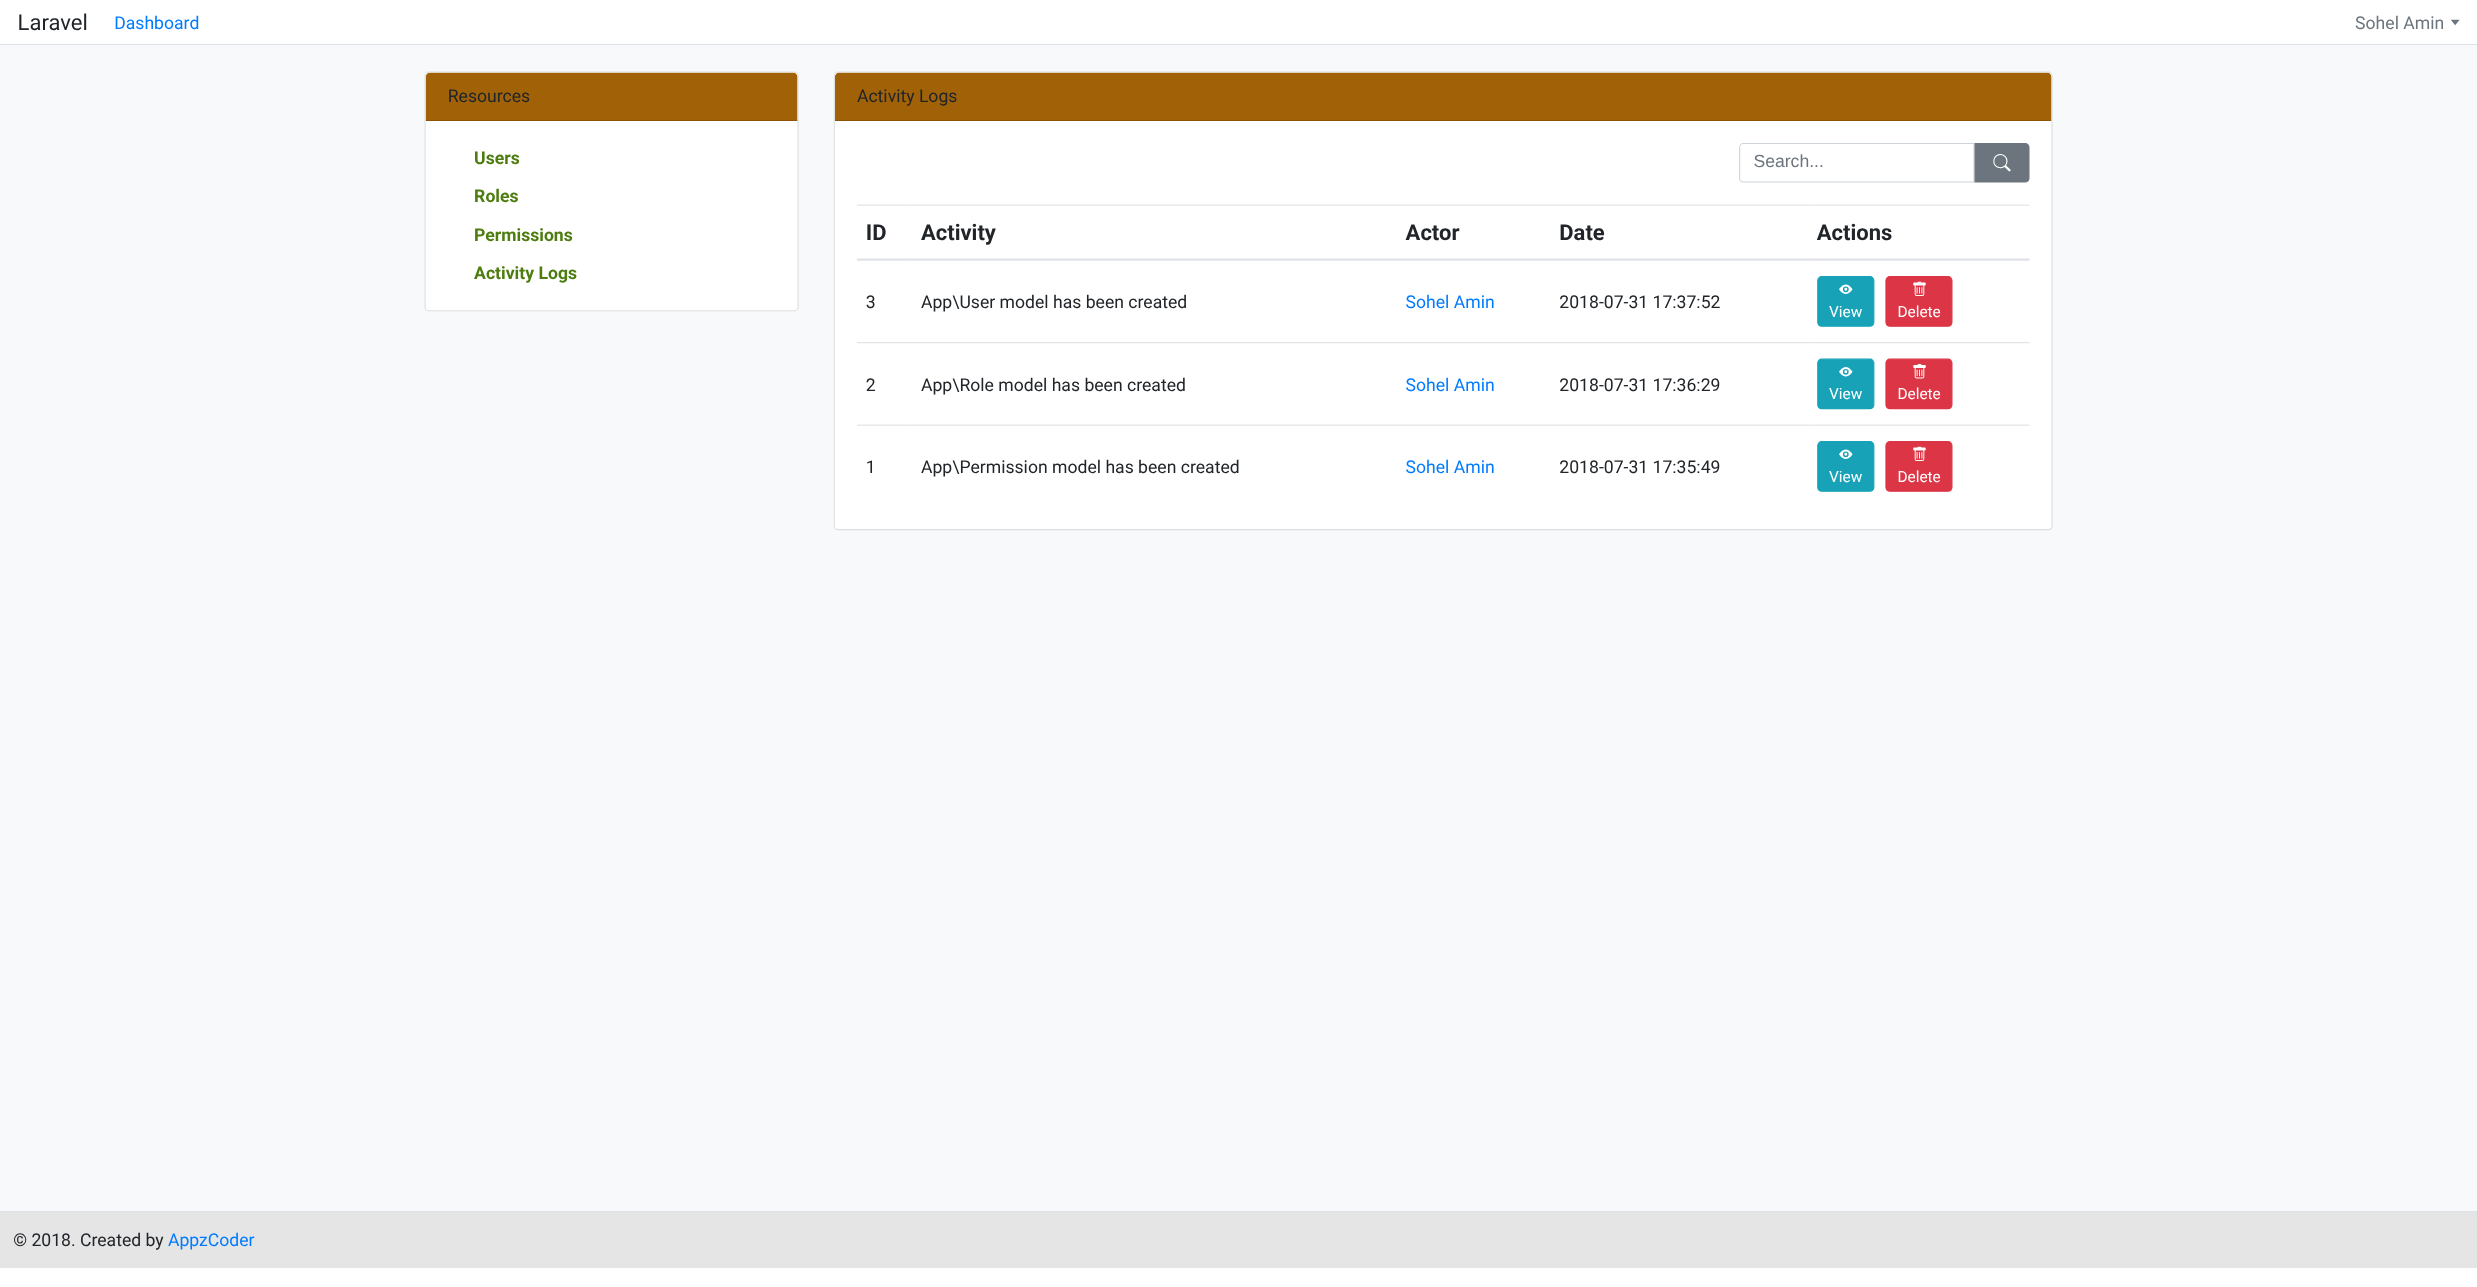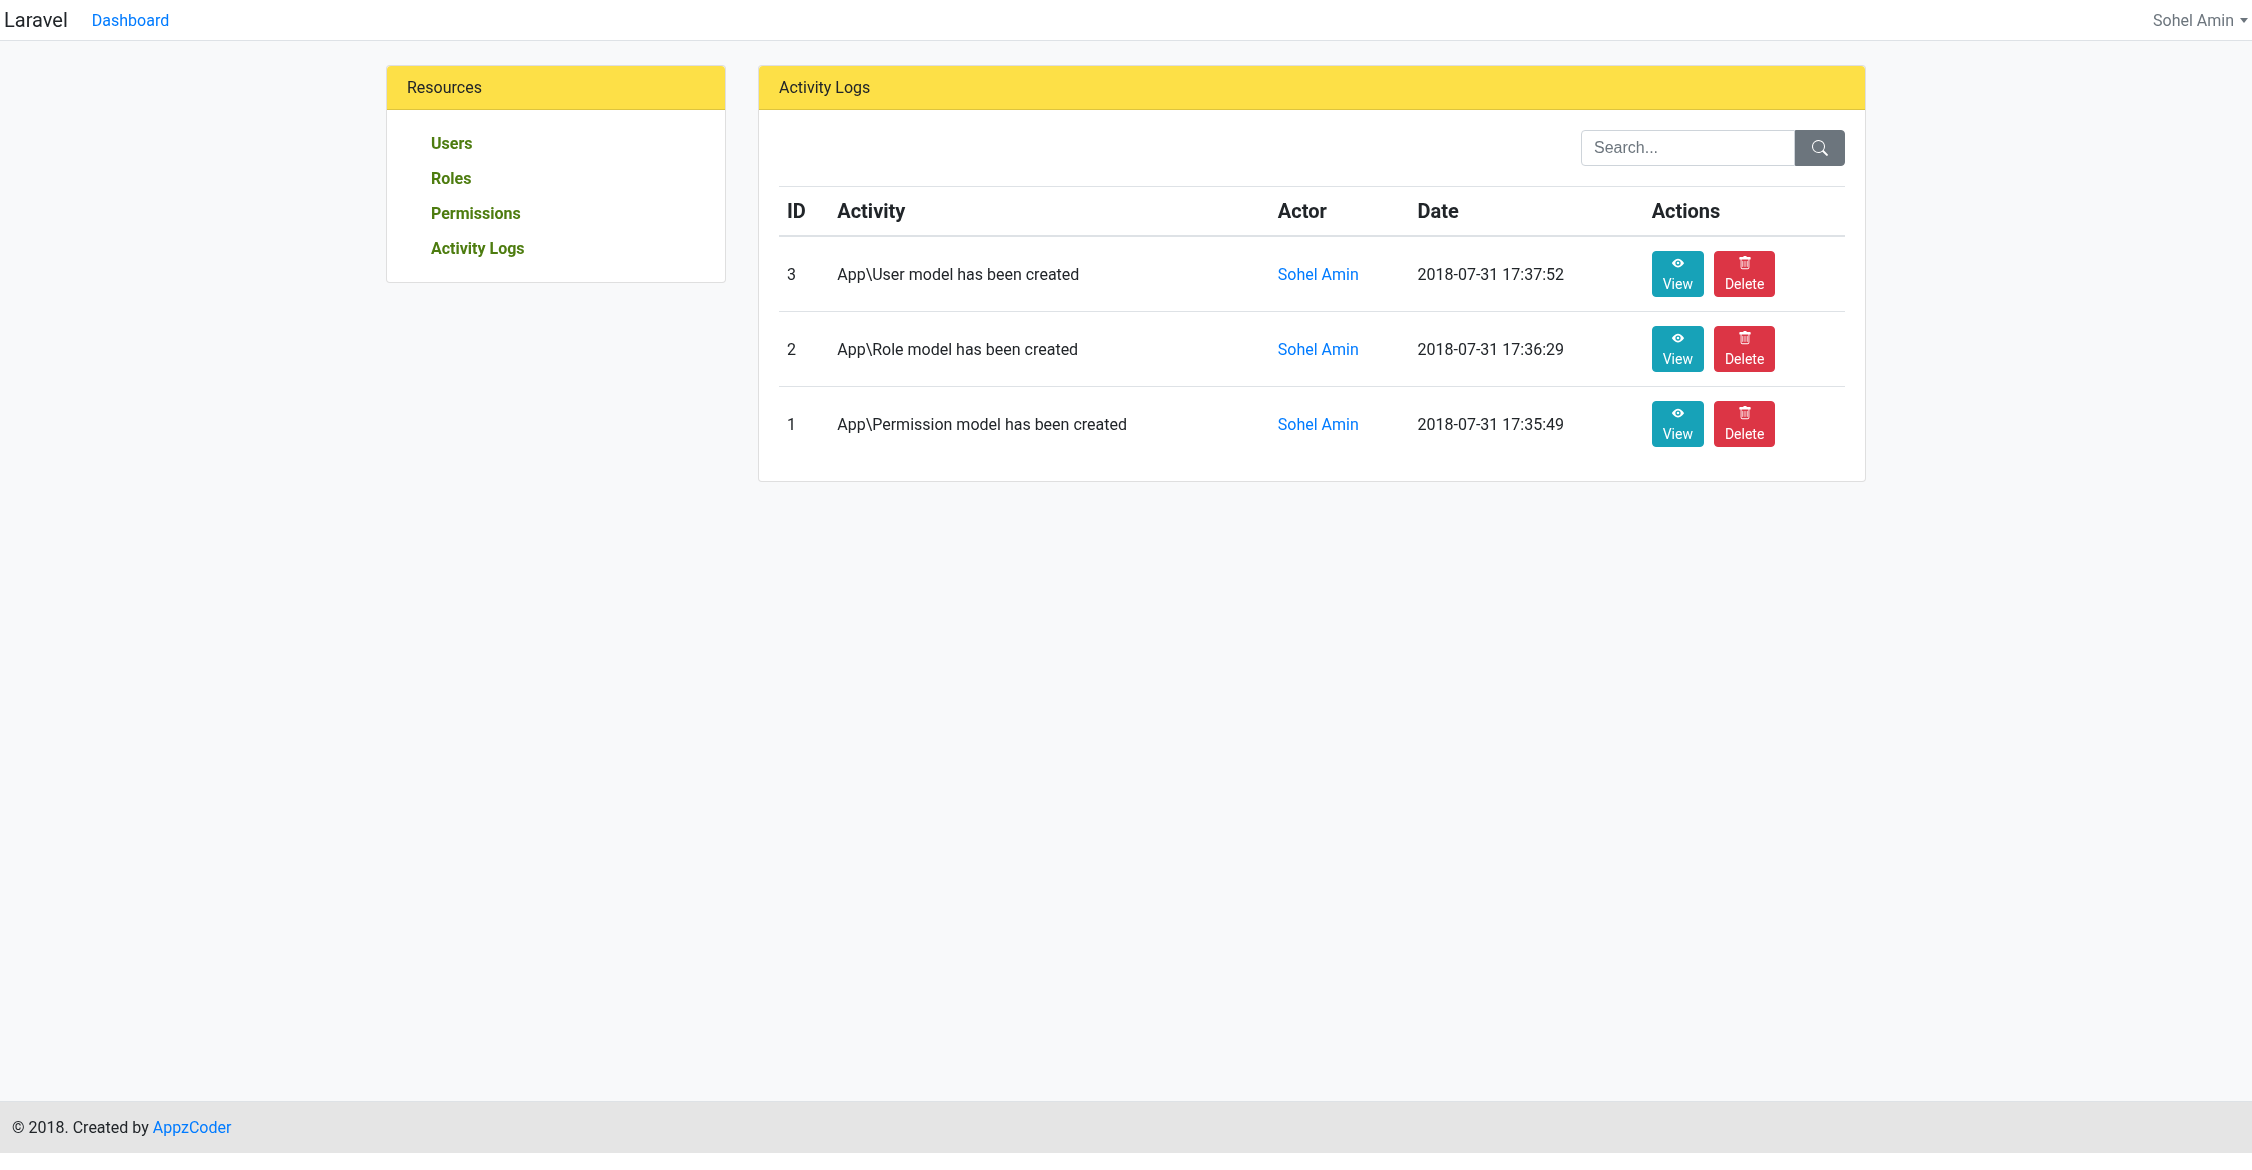--- a/index.html
+++ b/index.html
@@ -1,27 +1,27 @@
 <!DOCTYPE html>
 <html><head>
 <meta charset="utf-8">
 <style>
 * { box-sizing: border-box; margin: 0; padding: 0; }
 body { font-family: -apple-system, BlinkMacSystemFont, "Segoe UI", Roboto, "Helvetica Neue", Arial, sans-serif; font-size: 16px; color: #212529; background: #fff; }
-.navbar { background: #fff; border-bottom: 1px solid #dee2e6; padding: 8px 4px; display: flex; align-items: center; justify-content: space-between; }
+.navbar { background: #fff; border-bottom: 1px solid #dee2e6; padding: 8px 16px; display: flex; align-items: center; justify-content: space-between; }
 .navbar-left { display: flex; align-items: center; gap: 24px; }
 .brand { font-size: 20px; color: #212529; font-weight: 400; }
 .nav-link { color: #007bff; text-decoration: none; font-size: 16px; }
 .user-menu { color: #6c757d; font-size: 16px; display: flex; align-items: center; gap: 6px; cursor: pointer; }
 .caret { width: 0; height: 0; border-left: 4px solid transparent; border-right: 4px solid transparent; border-top: 5px solid #6c757d; display: inline-block; }
 .page-wrap { background: #f8f9fa; min-height: calc(100vh - 110px); padding: 24px 12px; }
 .container { display: flex; gap: 32px; max-width: 1480px; margin: 0 auto; }
 .sidebar { width: 340px; flex-shrink: 0; }
 .card { background: #fff; border: 1px solid rgba(0,0,0,.125); border-radius: 4px; margin-bottom: 24px; }
-.card-header { padding: 12px 20px; background: #fde047; border-bottom: 1px solid rgba(0,0,0,.125); font-size: 16px; color: #212529; border-radius: 4px 4px 0 0; }
+.card-header { padding: 12px 20px; background: #a16207; border-bottom: 1px solid rgba(0,0,0,.125); font-size: 16px; color: #212529; border-radius: 4px 4px 0 0; }
 .card-body { padding: 20px; }
 .sidebar .card-body { padding: 16px 20px; }
 .side-list { list-style: none; }
 .side-list li { padding: 8px 0 8px 24px; }
 .side-list a { color: #4d7c0f; text-decoration: none; font-size: 16px; font-weight: bold; }
 .main { flex: 1; }
 .search-row { display: flex; justify-content: flex-end; margin-bottom: 20px; }
 .search-group { display: flex; }
 .search-input { width: 214px; padding: 8px 12px; font-size: 16px; border: 1px solid #ced4da; border-radius: 4px 0 0 4px; color: #495057; }
 .search-input::placeholder { color: #6c757d; }

